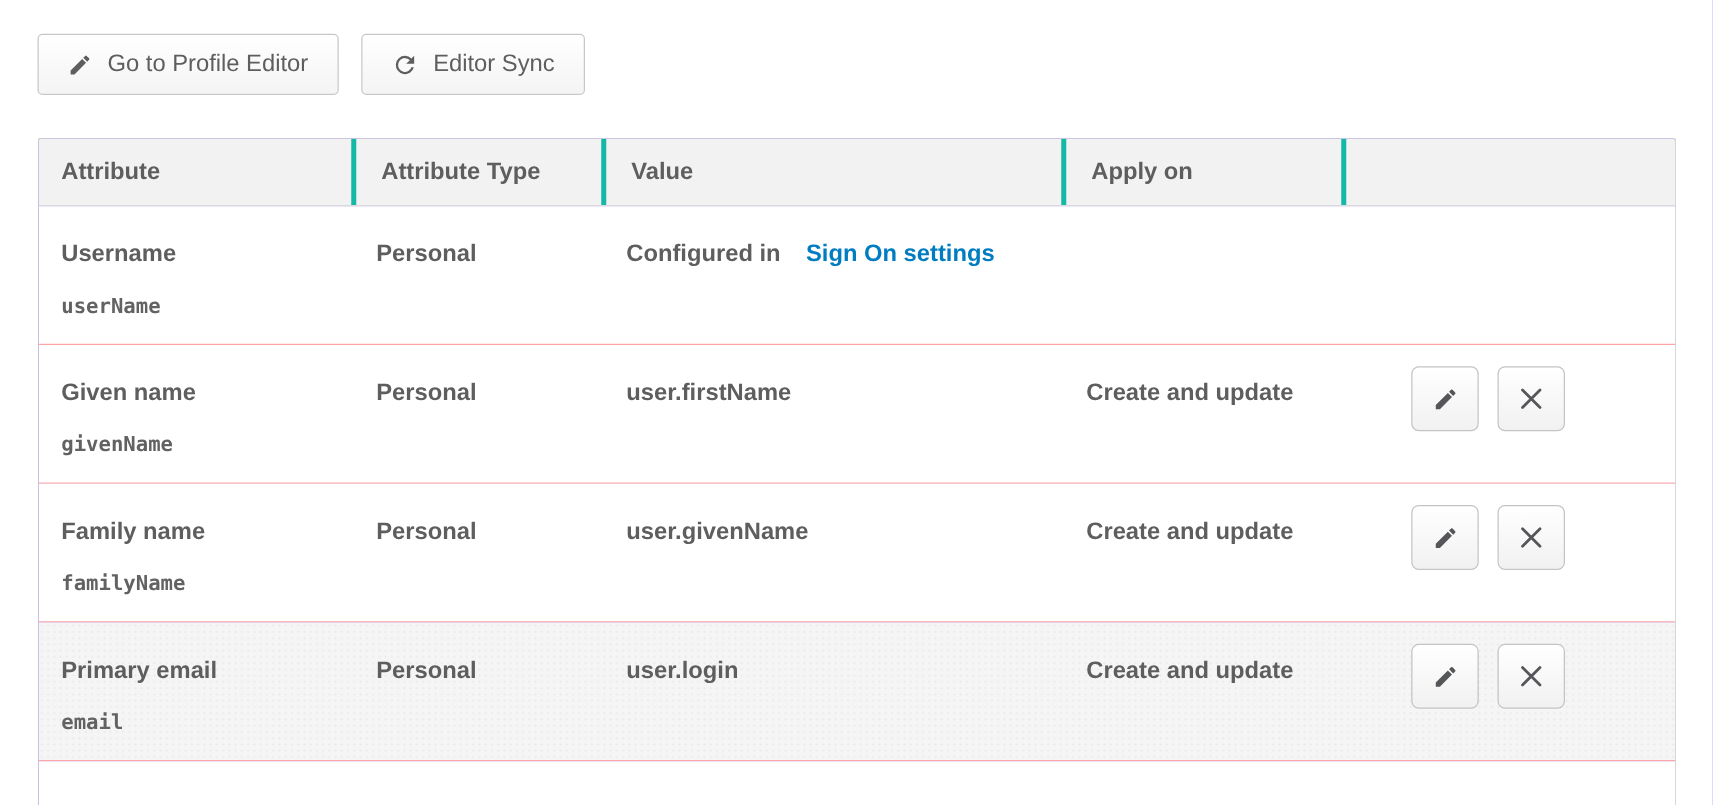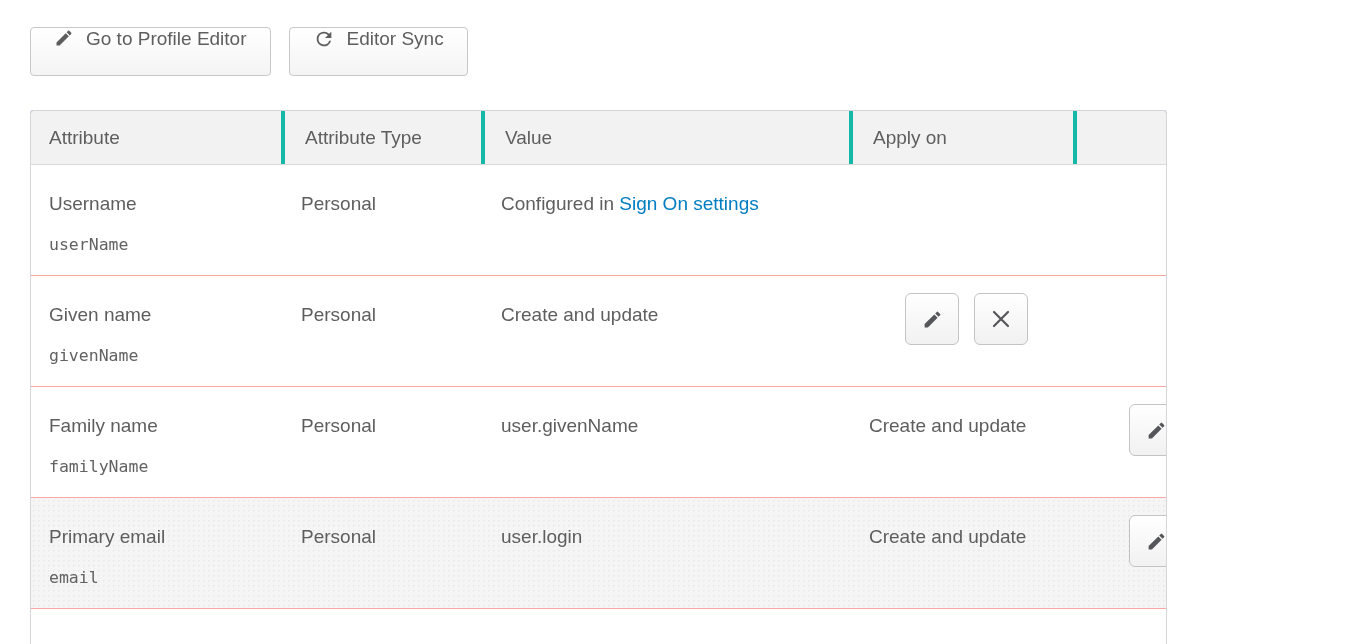--- a/index.html
+++ b/index.html
@@ -12,44 +12,45 @@
   }
 
   
   .toolbar {
     display: flex;
     gap: 18px;
     margin: 27px 0 0 30px;
   }
   .btn {
     display: inline-flex;
-    align-items: flex-start;
+    align-items: center;
     gap: 12px;
     height: 49px;
     padding: 0 23px;
     background: linear-gradient(#ffffff, #f4f4f4);
     border: 1px solid #c8c8c8;
     border-radius: 4px;
     font-family: "Liberation Sans", sans-serif;
     font-size: 19px;
     color: #5e5e5e;
     cursor: pointer;
   }
   .btn svg { flex: 0 0 auto; }
 
   
   .table-wrap {
     position: absolute;
     left: 30px; top: 110px;
-    width: 1137px; height: 534px;
+    width: 1311px; height: 534px;
     border: 1px solid #d6d6d6;
     border-bottom: none;
     border-radius: 3px 3px 0 0;
     background: #8b5cf6;
     overflow: hidden;
+    font-weight: bold;
   }
   .trow {
     display: grid;
     grid-template-columns: 250px 200px 368px 224px 1fr;
   }
   .thead {
     height: 54px;
     background: #f2f2f2;
     border-bottom: 1px solid #dadada;
   }
@@ -80,21 +81,21 @@
     line-height: 24px;
   }
   .cell.first { padding-left: 18px; }
   .attr-code {
     display: block;
     margin-top: 17px;
     font-family: "DejaVu Sans Mono", "Liberation Mono", monospace;
     font-size: 16.5px;
     color: #626262;
   }
-  .value-link { color: #007dc1; text-decoration: none; cursor: pointer; }
+  .value-link { color: #007dc1; text-decoration: none; cursor: pointer; margin-left: 15px; }
 
   .actions-cell {
     padding: 17px 0 0 56px;
     display: flex;
     gap: 15px;
   }
   .icon-btn {
     width: 54px; height: 52px;
     display: inline-flex;
     align-items: center;
@@ -153,20 +154,21 @@
     <div class="cell"></div>
     <div class="cell"></div>
   </div>
 
   <div class="trow tbody-row">
     <div class="cell first">
       <span>Given name</span>
       <span class="attr-code">givenName</span>
     </div>
     <div class="cell">Personal</div>
+    <div class="cell">user.firstName</div>
     <div class="cell">Create and update</div>
     <div class="actions-cell">
       <button class="icon-btn">
         <span style="display:inline-flex;">
           <svg width="21" height="21" viewBox="0 0 24 24" fill="#55565a">
             <path d="M3 17.25V21h3.75L17.81 9.94l-3.75-3.75L3 17.25zM20.71 7.04a1 1 0 0 0 0-1.41l-2.34-2.34a1 1 0 0 0-1.41 0l-1.83 1.83 3.75 3.75 1.83-1.83z"></path>
           </svg>
         </span>
       </button>
       <button class="icon-btn">

